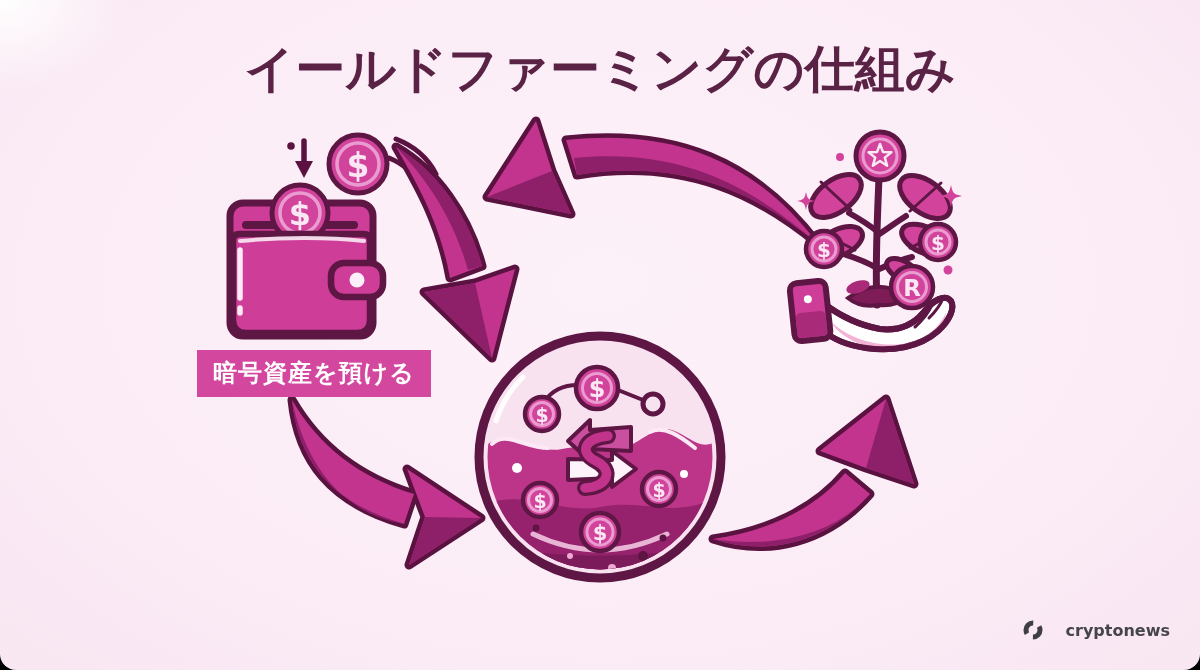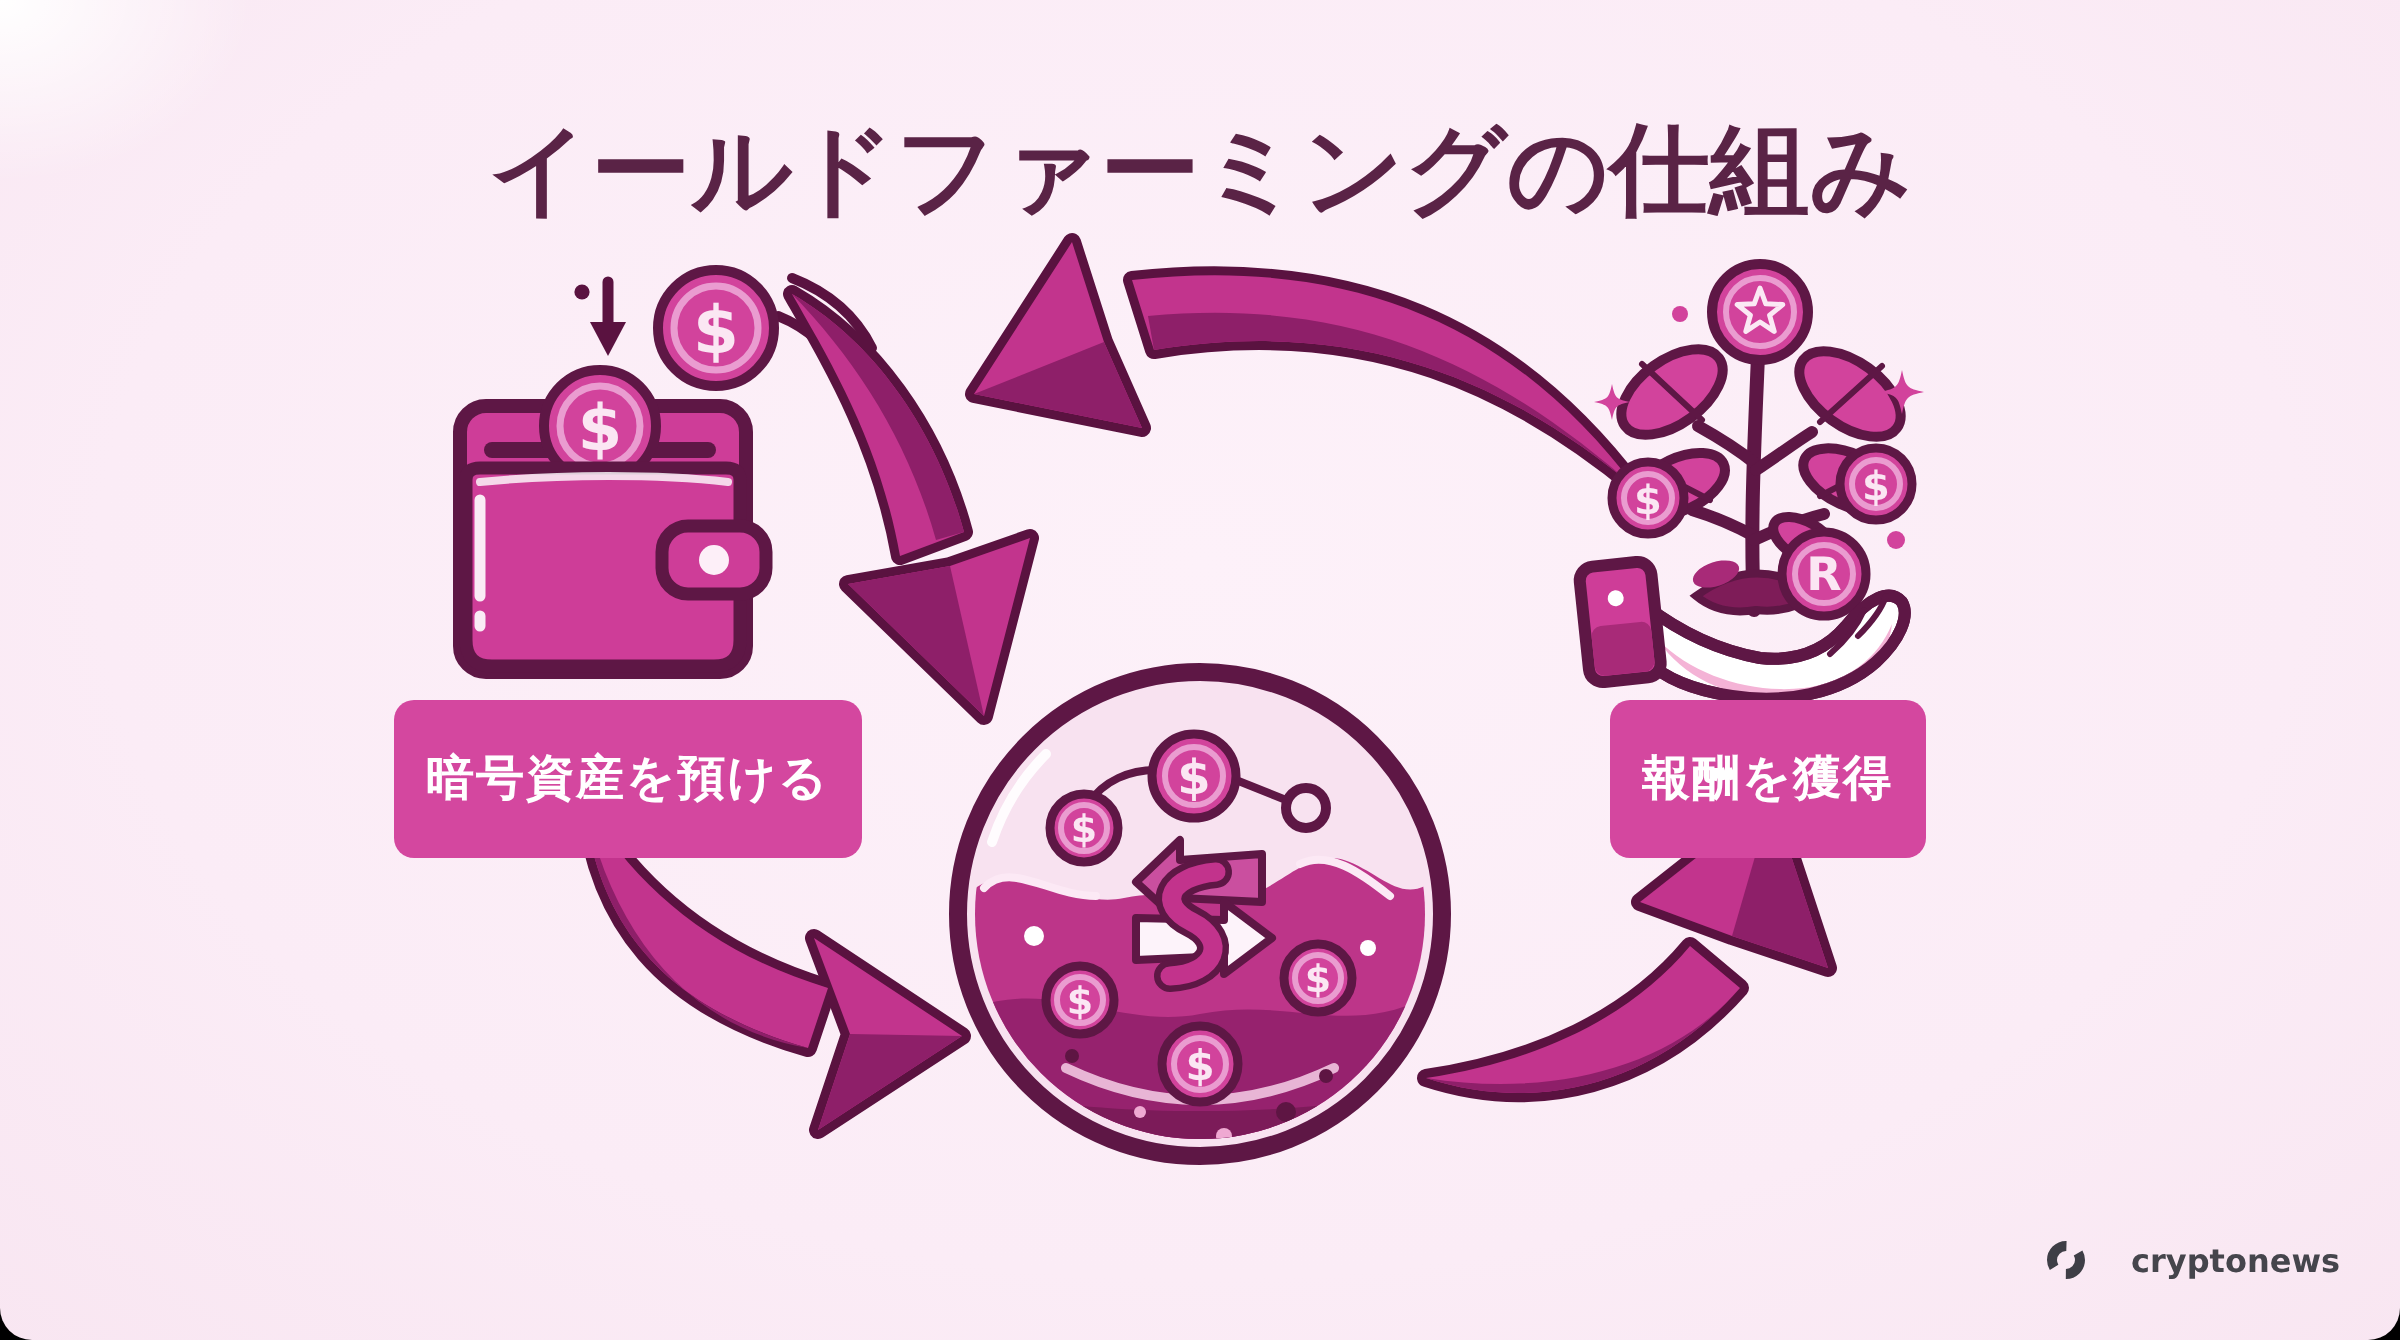--- a/index.html
+++ b/index.html
@@ -9,26 +9,26 @@
   }
   #canvas{
     position:relative;width:1200px;height:670px;
     border-radius:0 0 16px 16px;
     background:
       radial-gradient(180px 130px at 0% 0%, #ffffff 0%, rgba(255,255,255,0) 70%),
       radial-gradient(1000px 650px at 50% 42%, #fdf1f9 0%, #fbecf6 55%, #f7e3ef 100%);
   }
   .title{
     position:absolute;left:0;top:36px;width:1200px;text-align:center;
-    font-size:50px;font-weight:800;color:#5a2346;letter-spacing:0px;margin-top:16px;
+    font-size:50px;font-weight:800;color:#5a2346;letter-spacing:0px;
   }
   .step-label{
     position:absolute;background:#d4479f;color:#ffffff;
     font-size:24px;font-weight:bold;letter-spacing:1px;
-    padding:25px 16px;border-radius:10px;line-height:1.2;white-space:nowrap;
+    padding:9px 16px;border-radius:0;line-height:1.2;white-space:nowrap;
   }
   #label-deposit{left:197px;top:350px;}
   #label-liquidity{left:513px;top:592px;}
   #label-reward{left:805px;top:350px;}
   #illustration{position:absolute;left:0;top:0;}
   .watermark{
     position:absolute;right:30px;top:620px;display:flex;align-items:center;gap:23px;
     color:#45454c;font-size:16px;font-weight:bold;
   }
   .coin-sym{
@@ -272,21 +272,20 @@
 
       <g transform="rotate(-6 810 310)">
         <rect x="792" y="282" width="36" height="58" rx="7" fill="#ce3d98" stroke="#5e1745" stroke-width="6"></rect>
         <rect x="795" y="312" width="30" height="25" rx="5" fill="#a82a78"></rect>
         <circle cx="809" cy="299" r="4" fill="#ffffff"></circle>
       </g>
     </g>
   </svg>
 
   <div class="step-label" id="label-deposit">暗号資産を預ける</div>
-  <div class="step-label" id="label-reward">報酬を獲得</div>
 
   <div class="watermark">
     <svg width="20" height="20" viewBox="0 0 20 20">
       <circle cx="10" cy="10" r="7" fill="none" stroke="#3e3e46" stroke-width="5" stroke-dasharray="15 7" stroke-dashoffset="4"></circle>
     </svg>
     <span>cryptonews</span>
   </div>
 
 </div>
 

